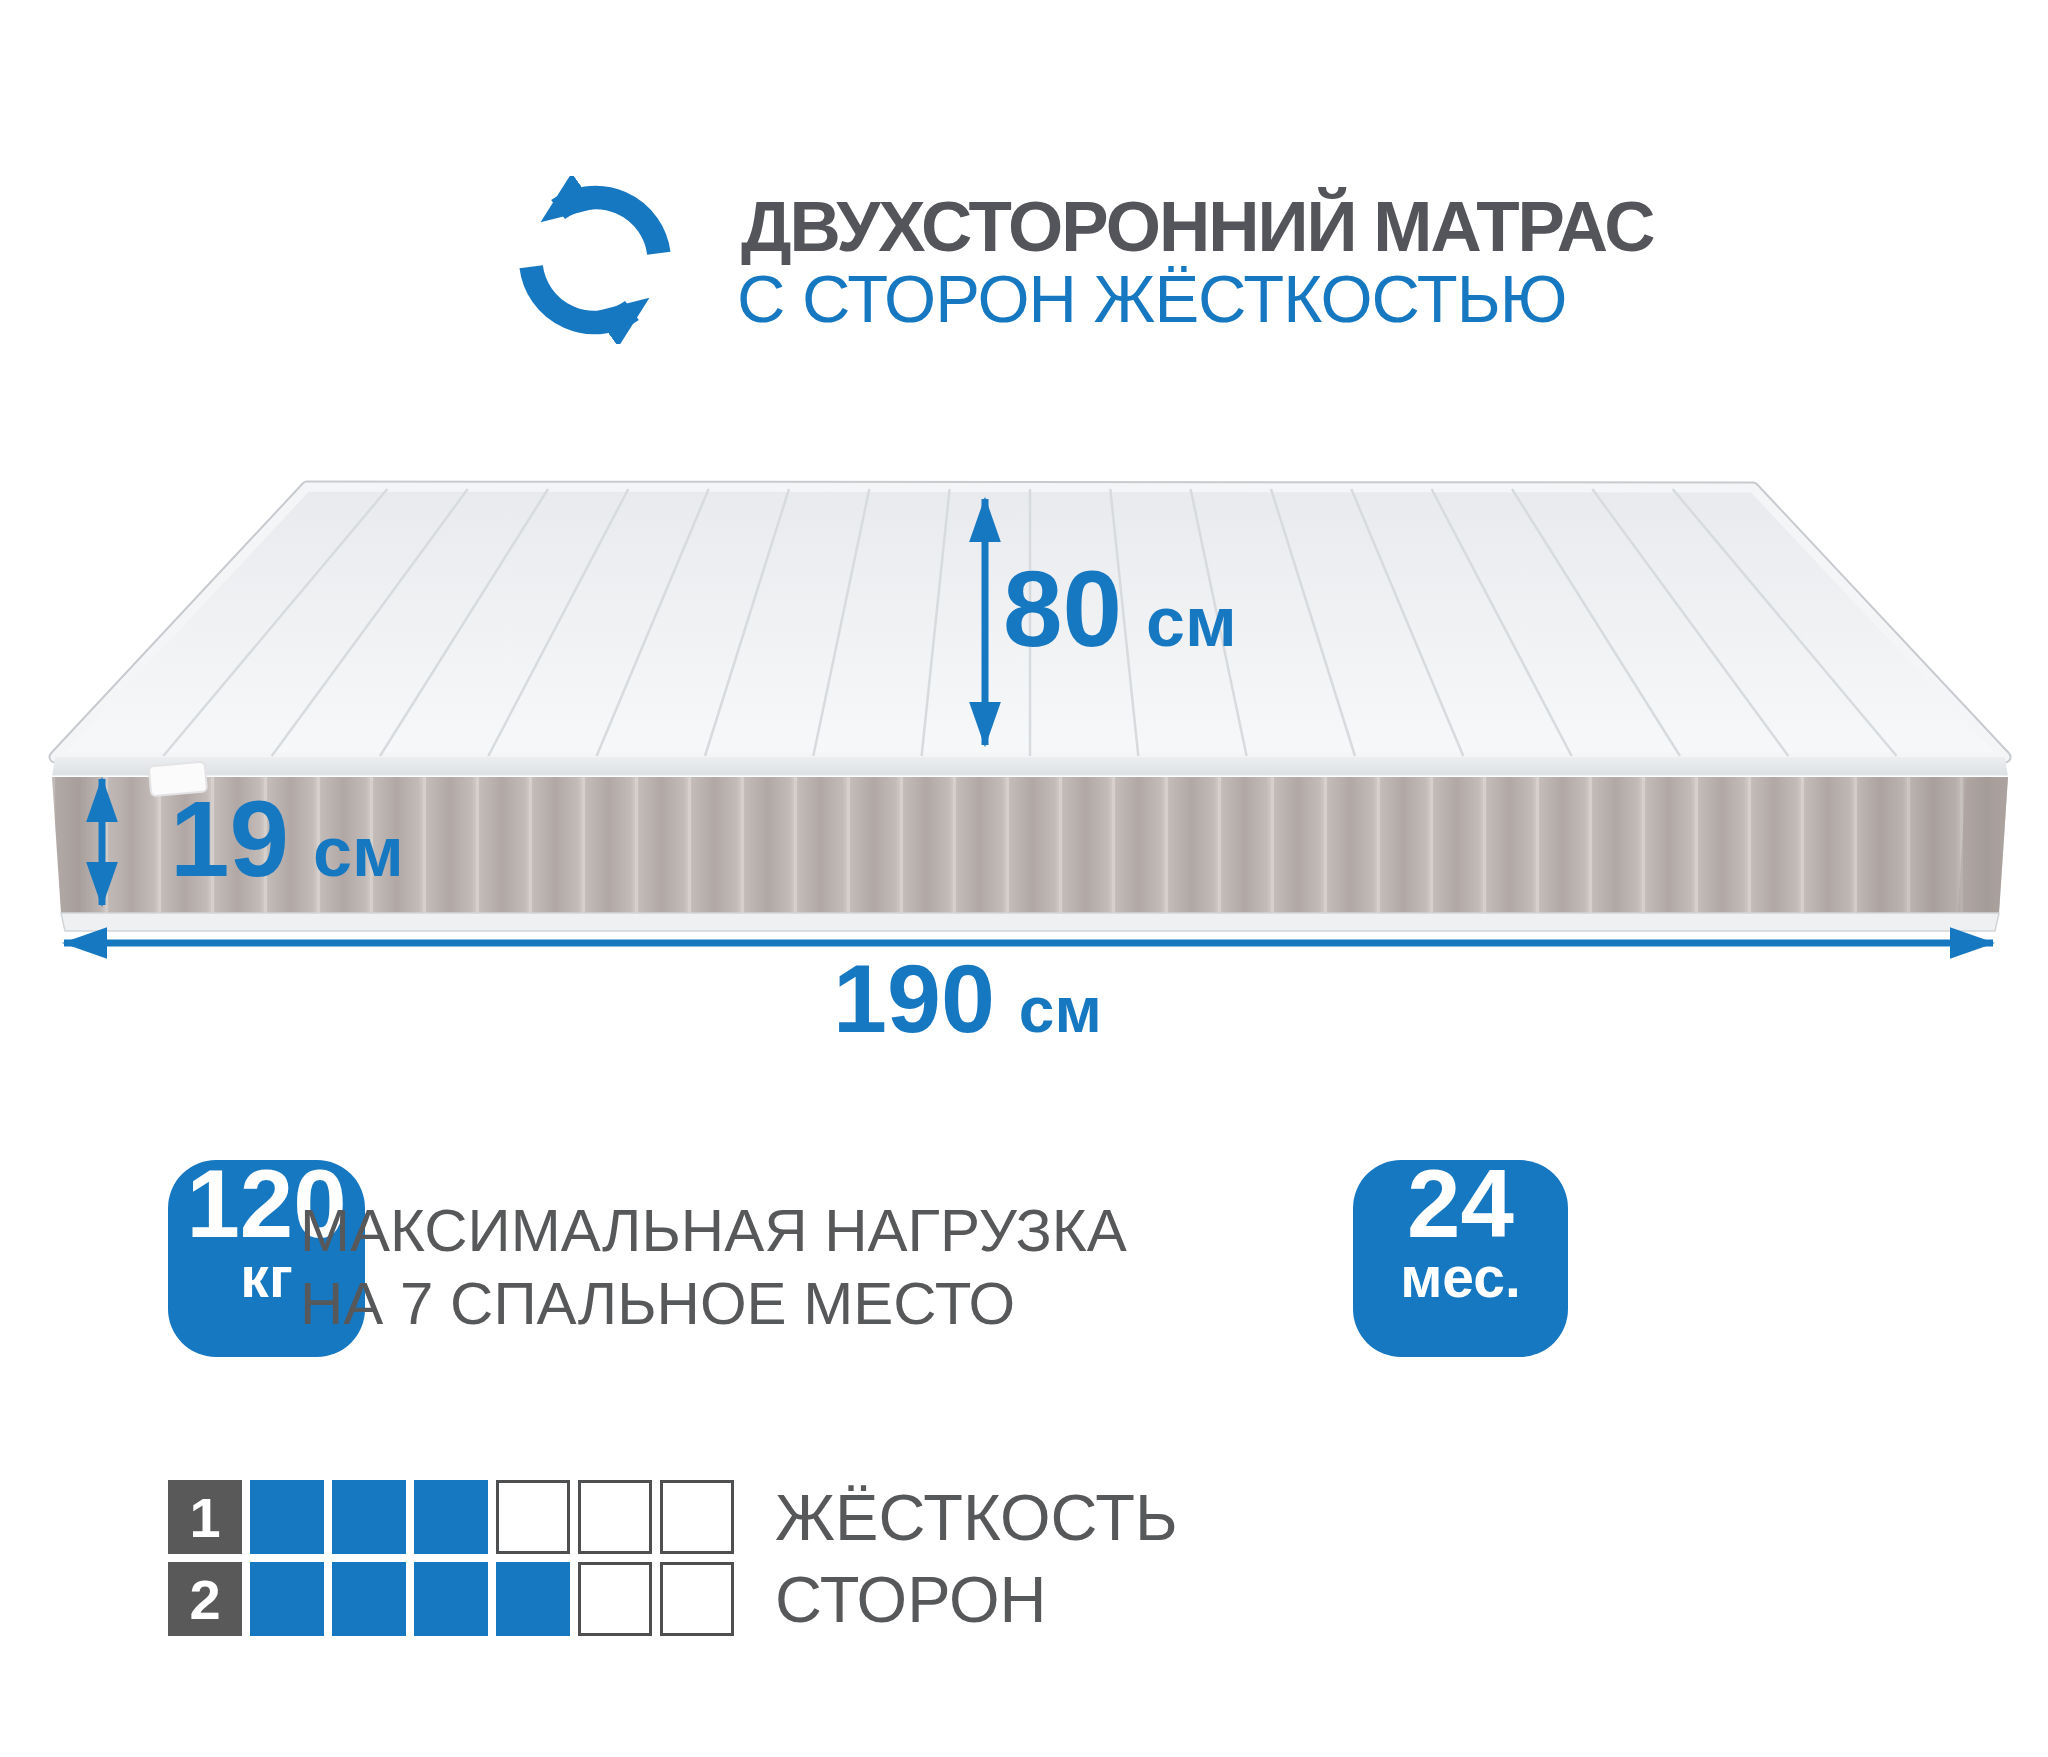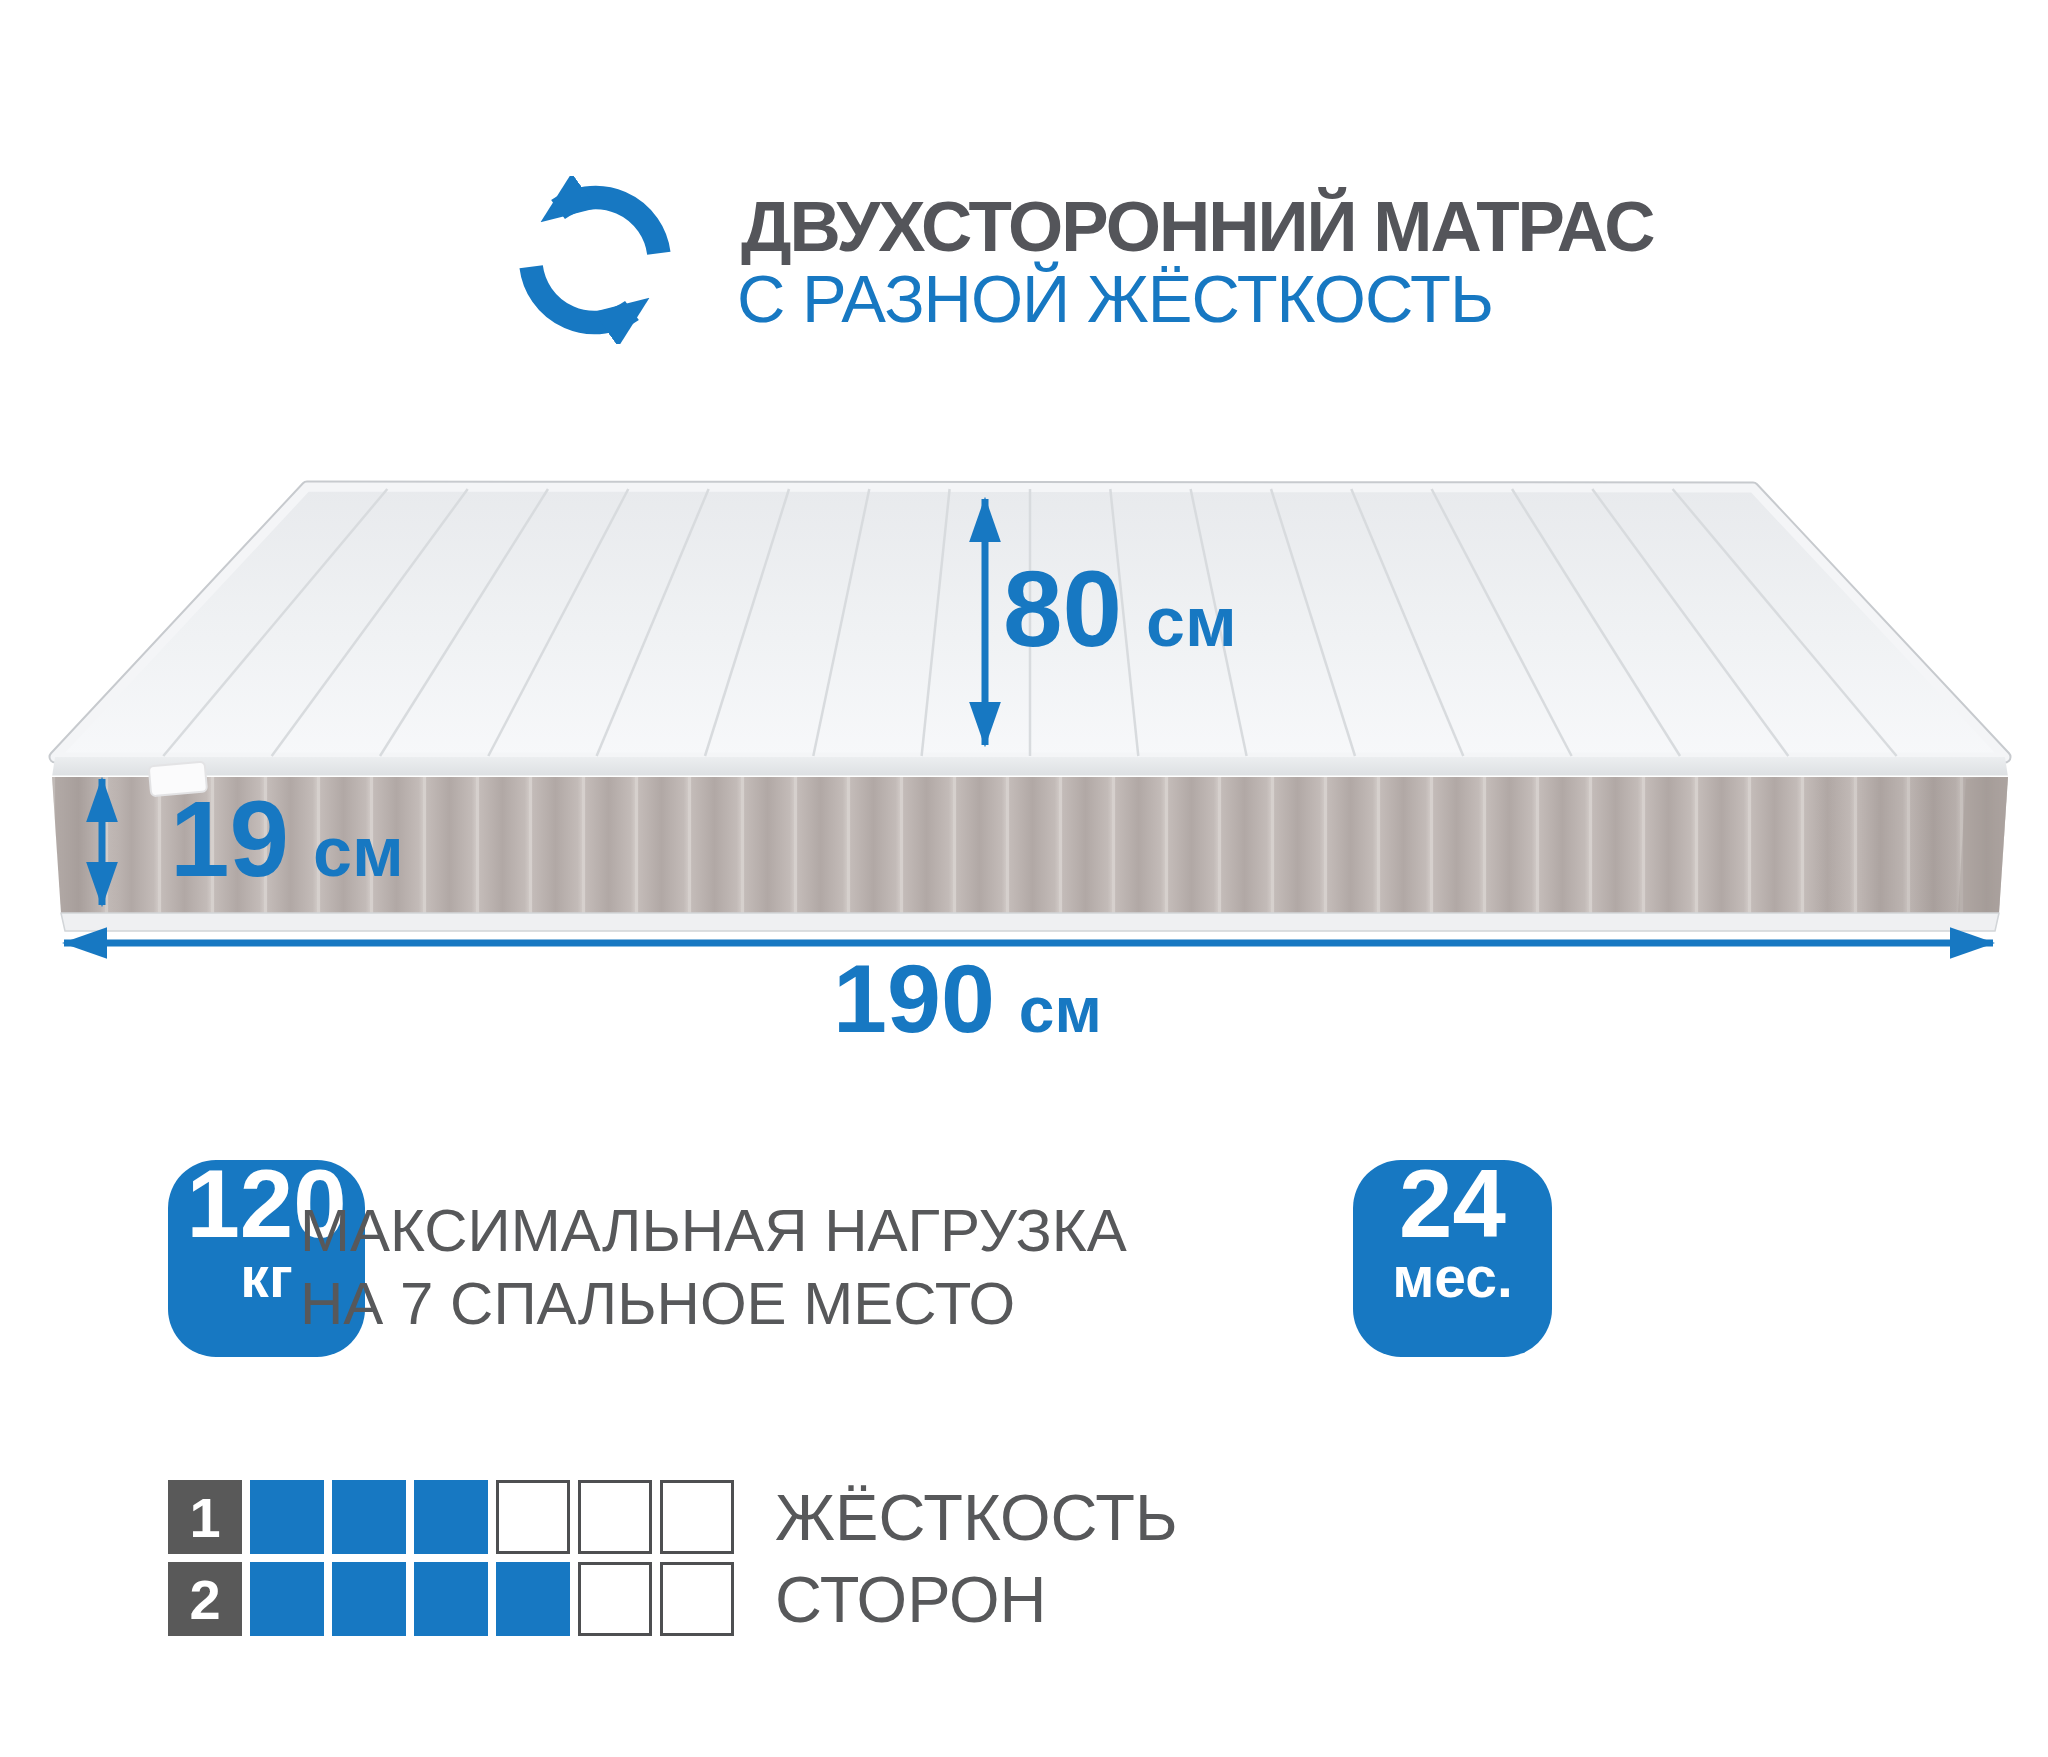--- a/index.html
+++ b/index.html
@@ -40,21 +40,21 @@
   .dim-190 .unit{font-size:64px;}
   
   .badge{
     position:absolute;background:var(--accent);border-radius:48px;
     display:flex;flex-direction:column;align-items:center;justify-content:flex-start;
     color:#ffffff;text-align:center;
   }
   .badge .bval{font-size:96px;font-weight:bold;line-height:0.92;}
   .badge .bunit{font-size:57px;font-weight:bold;line-height:1.05;}
   .badge-load{left:168px;top:1160px;width:197px;height:197px;}
-  .badge-warranty{left:1353px;top:1160px;width:199px;height:197px;}
+  .badge-warranty{left:1353px;top:1160px;width:215px;height:197px;}
   .load-text{
     position:absolute;left:300px;top:1194px;
     font-size:60px;color:var(--text-gray);line-height:1.22;white-space:nowrap;
   }
   .warranty-label{
     position:absolute;left:1577px;top:1226px;
     font-size:64px;color:var(--text-gray);white-space:nowrap;
   }
   
   .hardness{
@@ -168,21 +168,21 @@
   <svg class="rot-icon" viewBox="0 0 100 100">
     <defs>
       <marker id="iconArrow" viewBox="0 0 10 8" refX="6" refY="4" markerWidth="2.3" markerHeight="1.85" orient="auto" markerUnits="strokeWidth">
         <path class="arrow-fill" d="M0,0 L10,4 L0,8 Z"></path>
       </marker>
     </defs>
     <path class="arc" d="M 88 46 A 38 38 0 0 0 28 20" marker-end="url(#iconArrow)"></path>
     <path class="arc" d="M 12 54 A 38 38 0 0 0 72 80" marker-end="url(#iconArrow)"></path>
   </svg>
   <div class="t1">ДВУХСТОРОННИЙ МАТРАС</div>
-  <div class="t2">С РАЗНОЙ ЖЁСТКОСТЬ</div>
+  <div class="t2">С СТОРОН ЖЁСТКОСТЬЮ</div>
 
   <div class="dim dim-80">
     <span class="num">80</span><span class="unit">см</span>
   </div>
   <div class="dim dim-19">
     <span class="num">19</span><span class="unit">см</span>
   </div>
   <div class="dim dim-190">
     <span class="num">190</span><span class="unit">см</span>
   </div>

